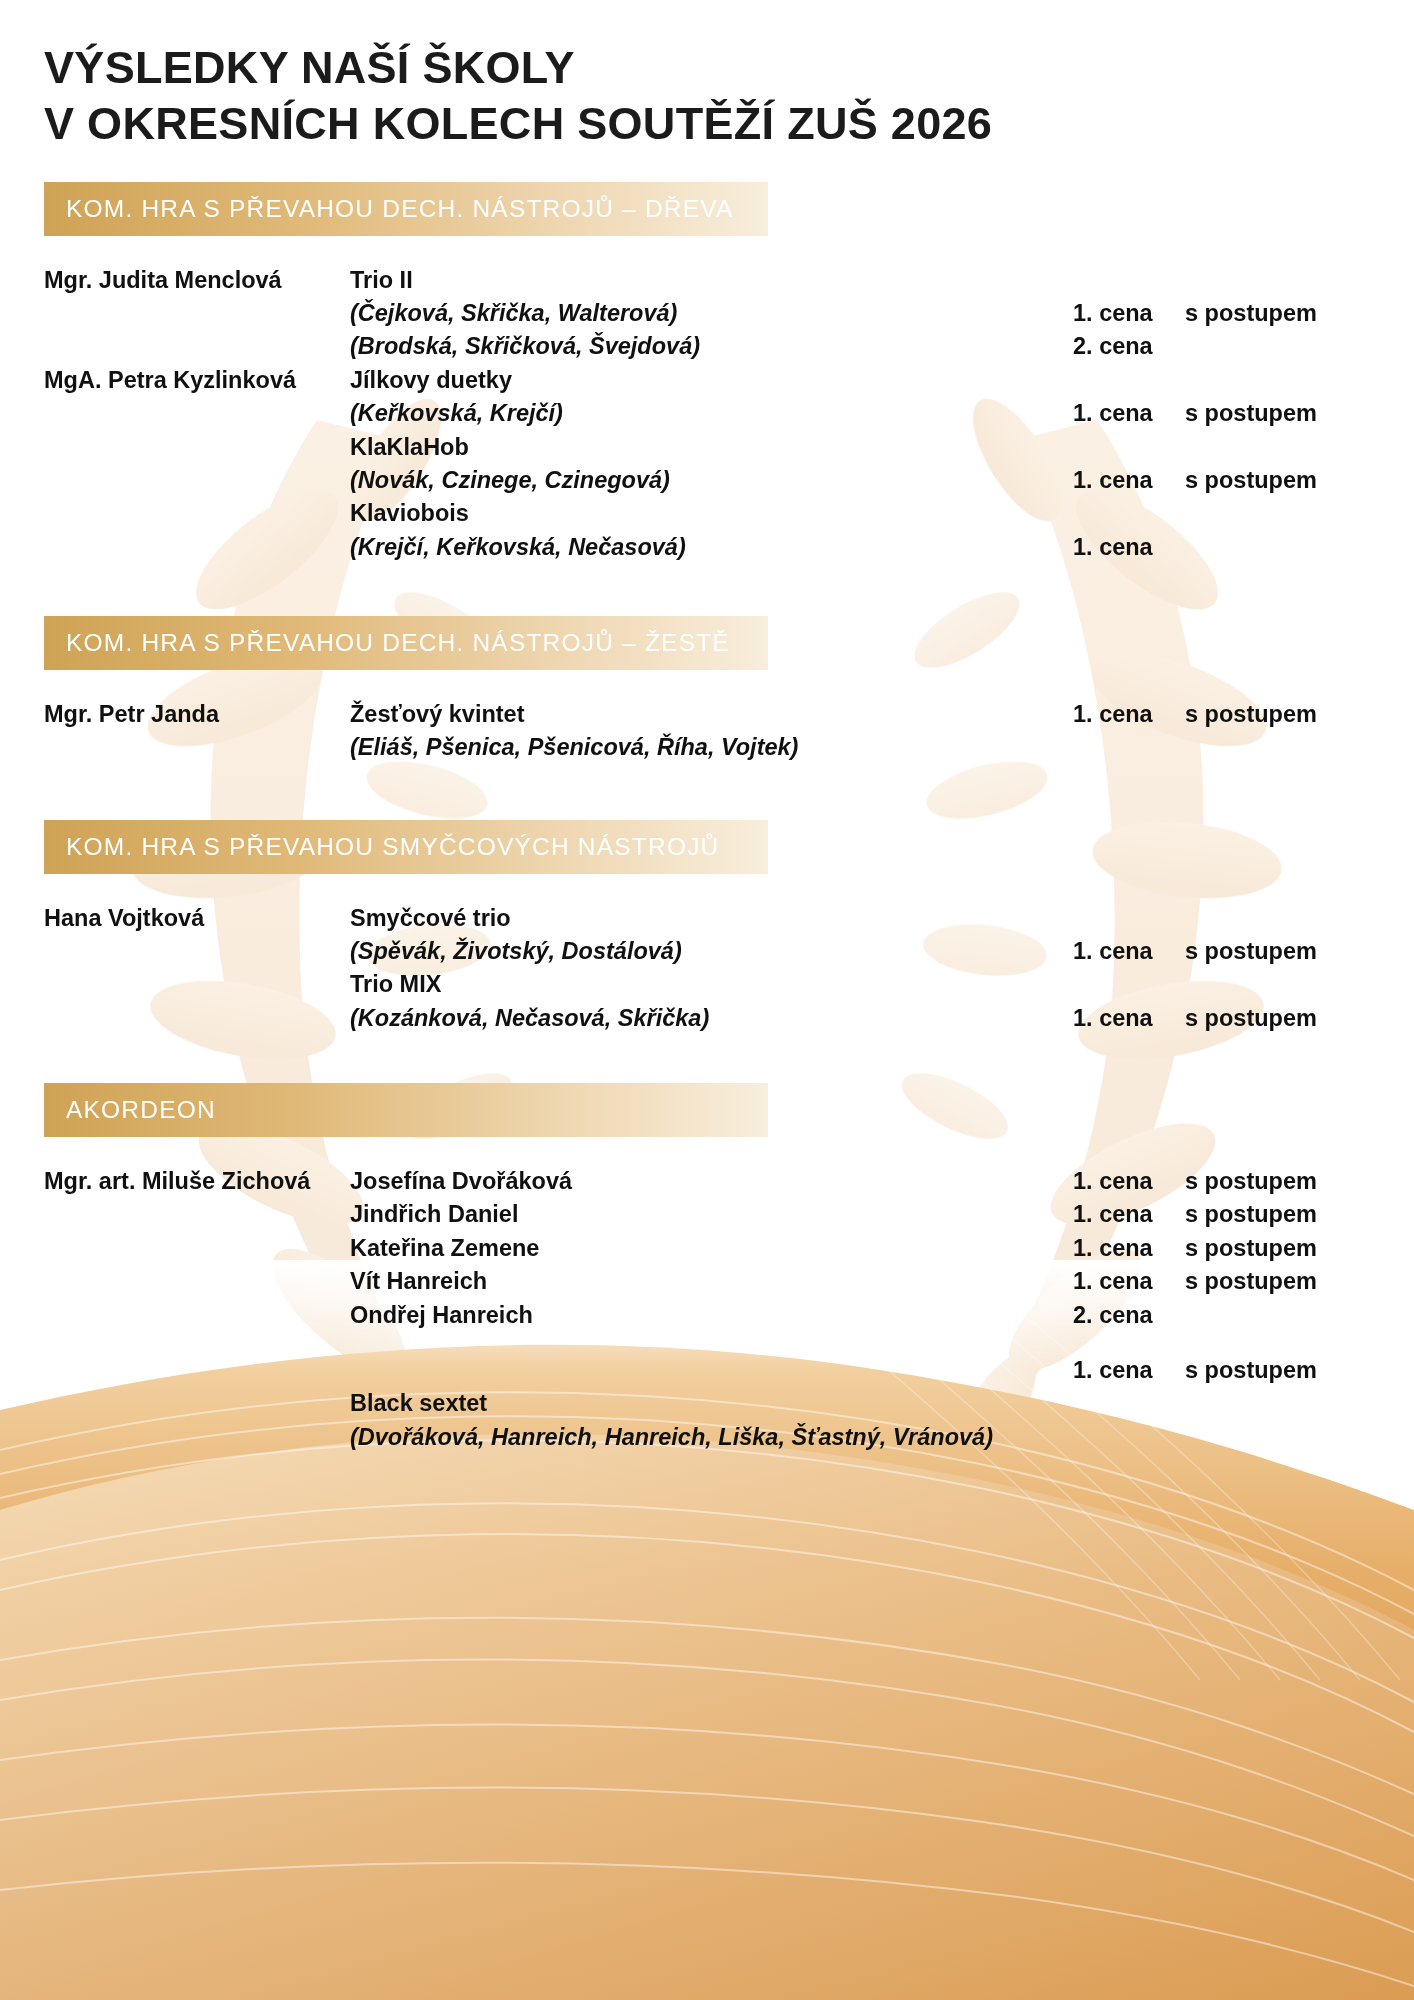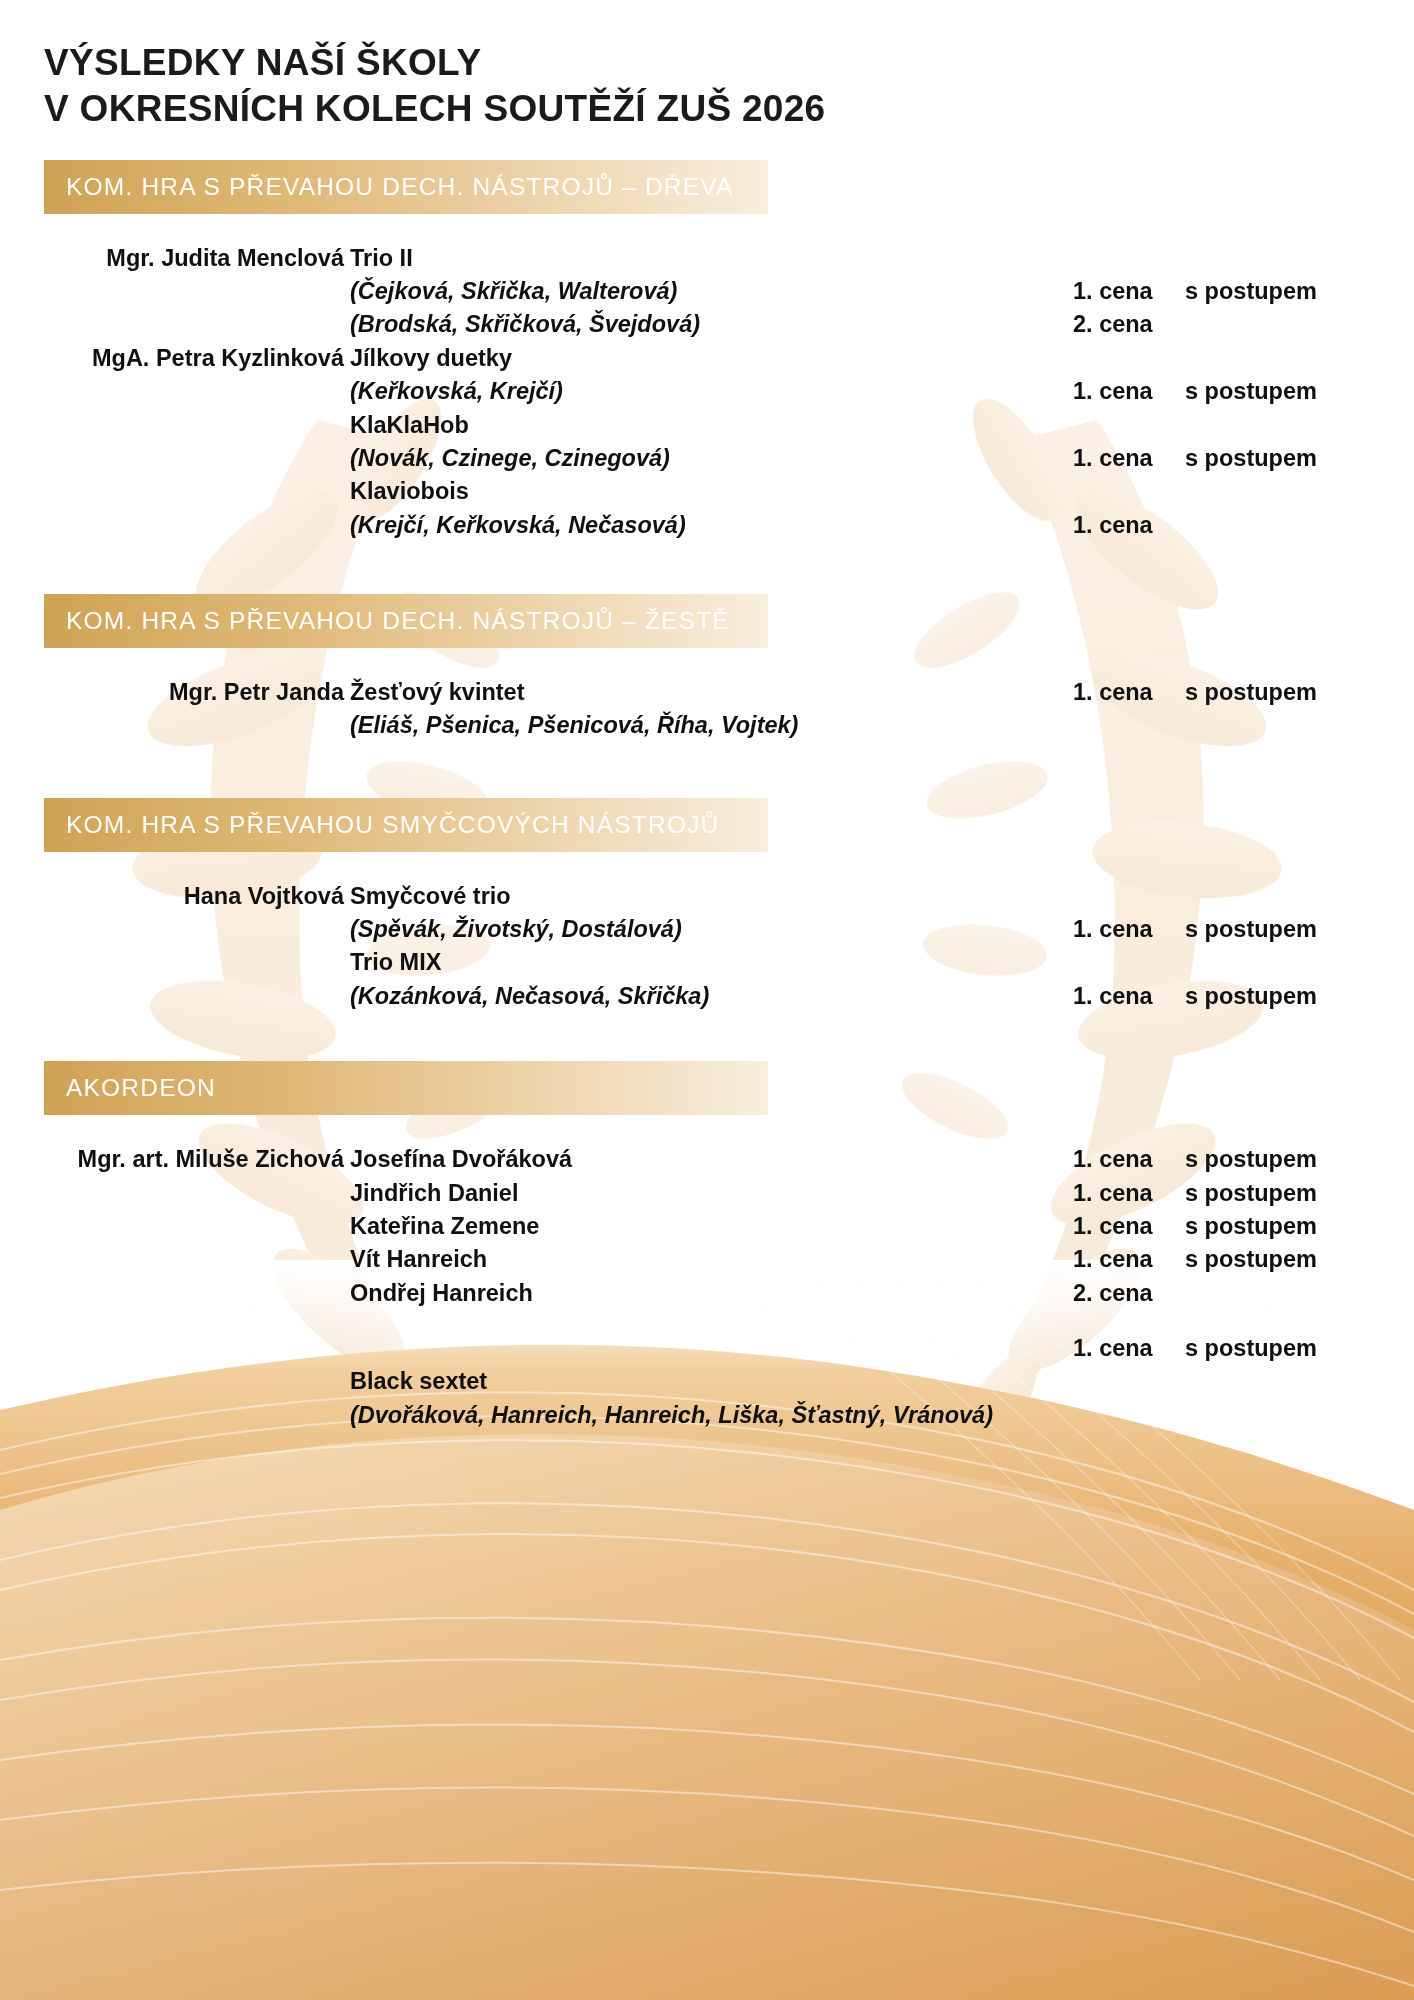--- a/index.html
+++ b/index.html
@@ -43,21 +43,21 @@
   
   .page {
     position: relative;
     z-index: 2;
     padding: 0 44px;
     box-sizing: border-box;
   }
 
   .title {
     margin-top: 40px;
-    font-size: 37px;
+    font-size: 45px;
     line-height: 1.24;
     font-weight: 800;
     letter-spacing: .3px;
     color: #1b1b1b;
     text-transform: uppercase;
   }
   .title .line {
     display: block;
     white-space: nowrap;
   }
@@ -90,21 +90,21 @@
     display: flex;
     align-items: baseline;
     font-size: 23.5px;
     line-height: 1.42;
     color: #101010;
   }
   .col-teacher {
     width: 300px;
     min-width: 300px;
     font-weight: 700;
-    text-align: right;
+    text-align: left;
     padding-right: 6px;
     white-space: nowrap;
   }
   .col-name {
     flex: 1 1 auto;
     font-weight: 700;
   }
   .col-name.italic {
     font-style: italic;
   }

